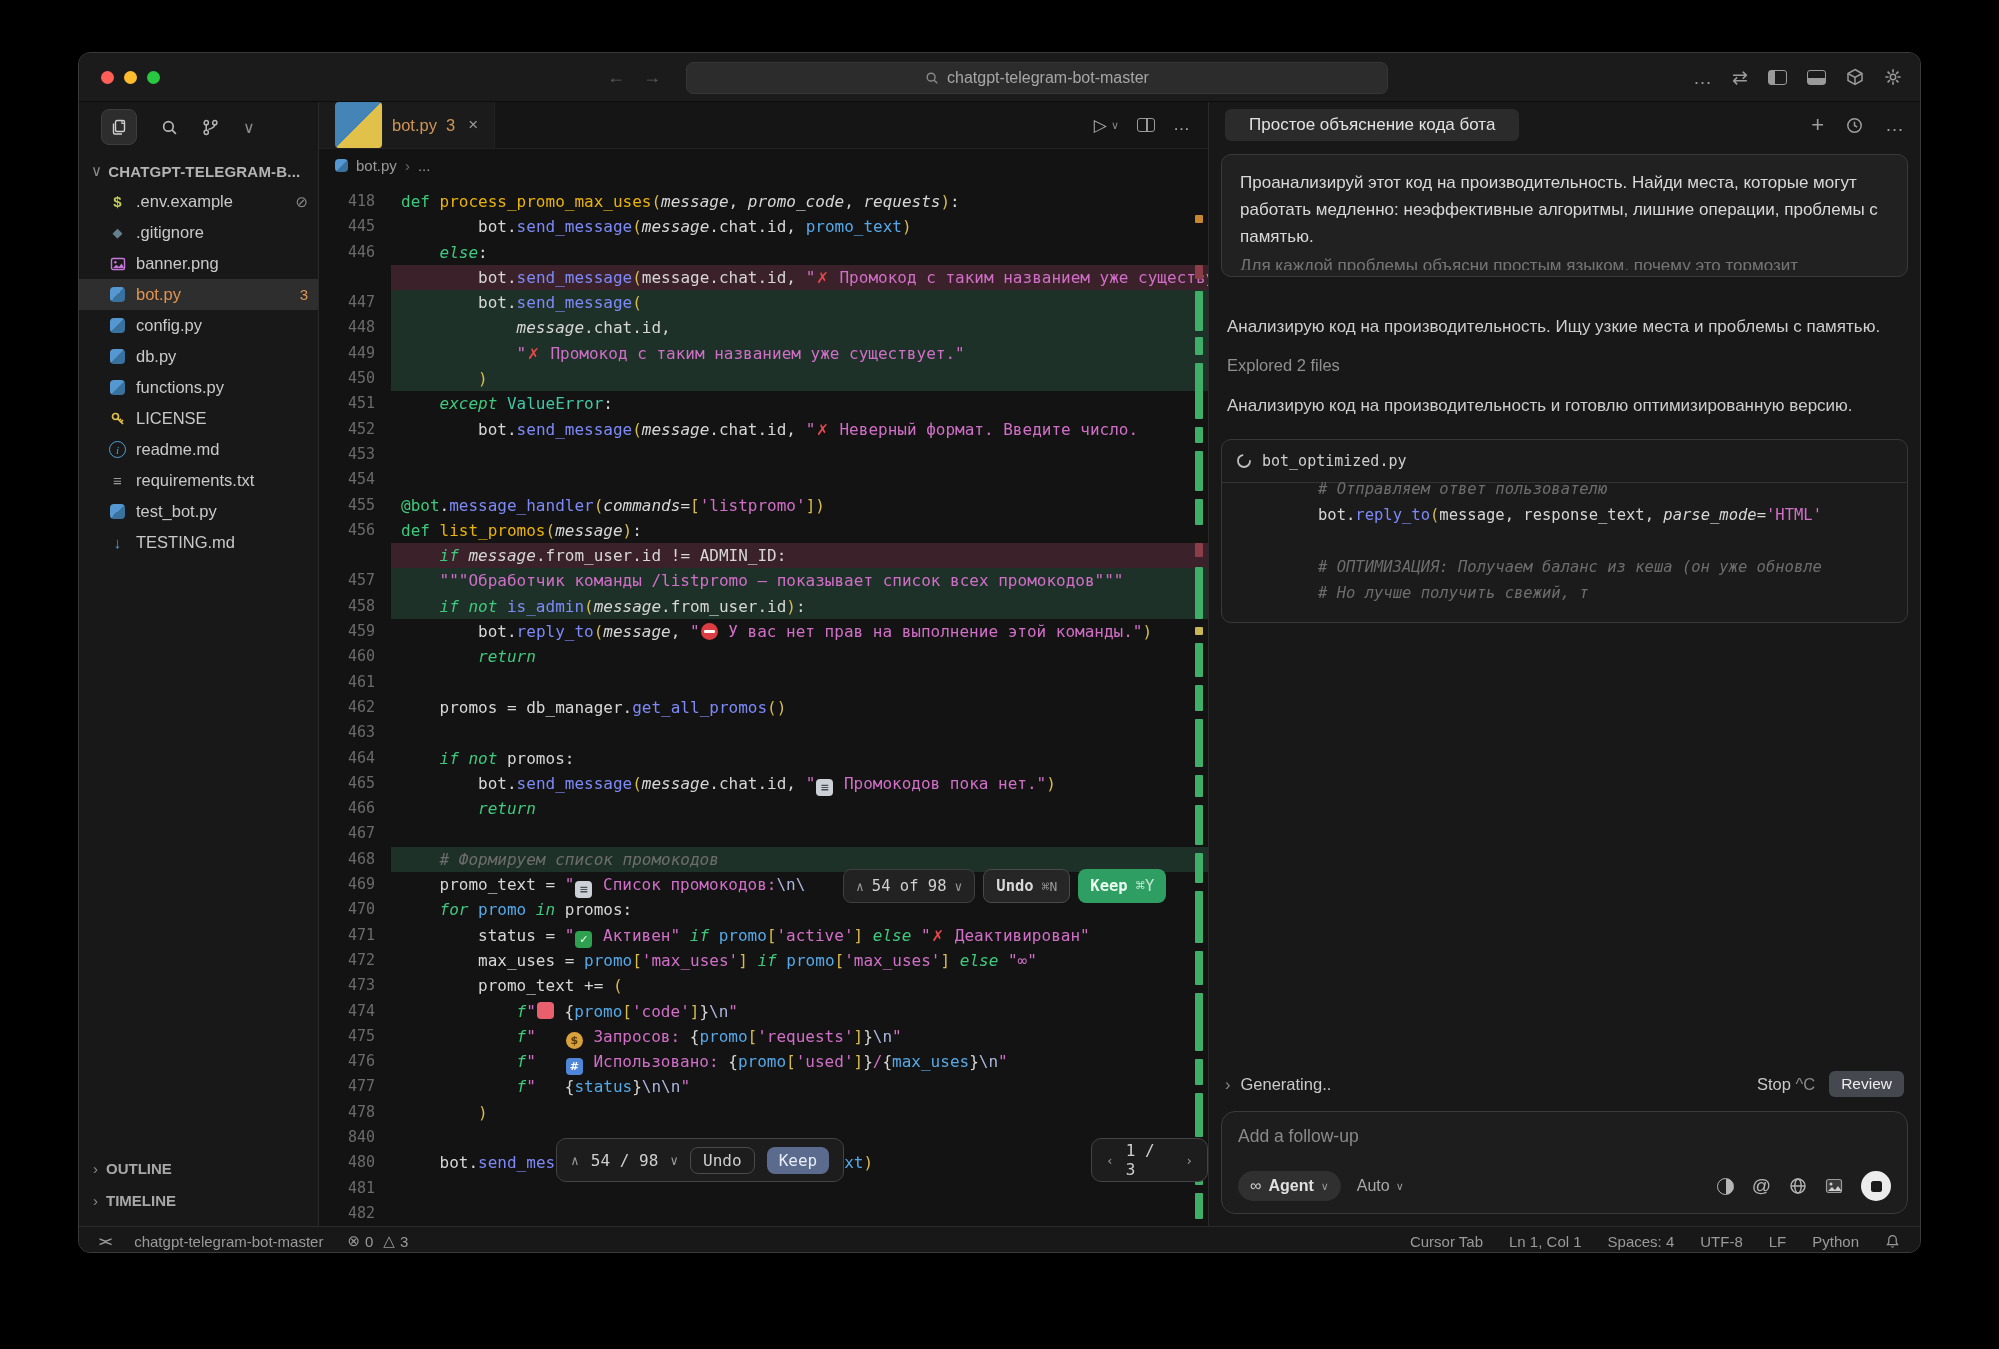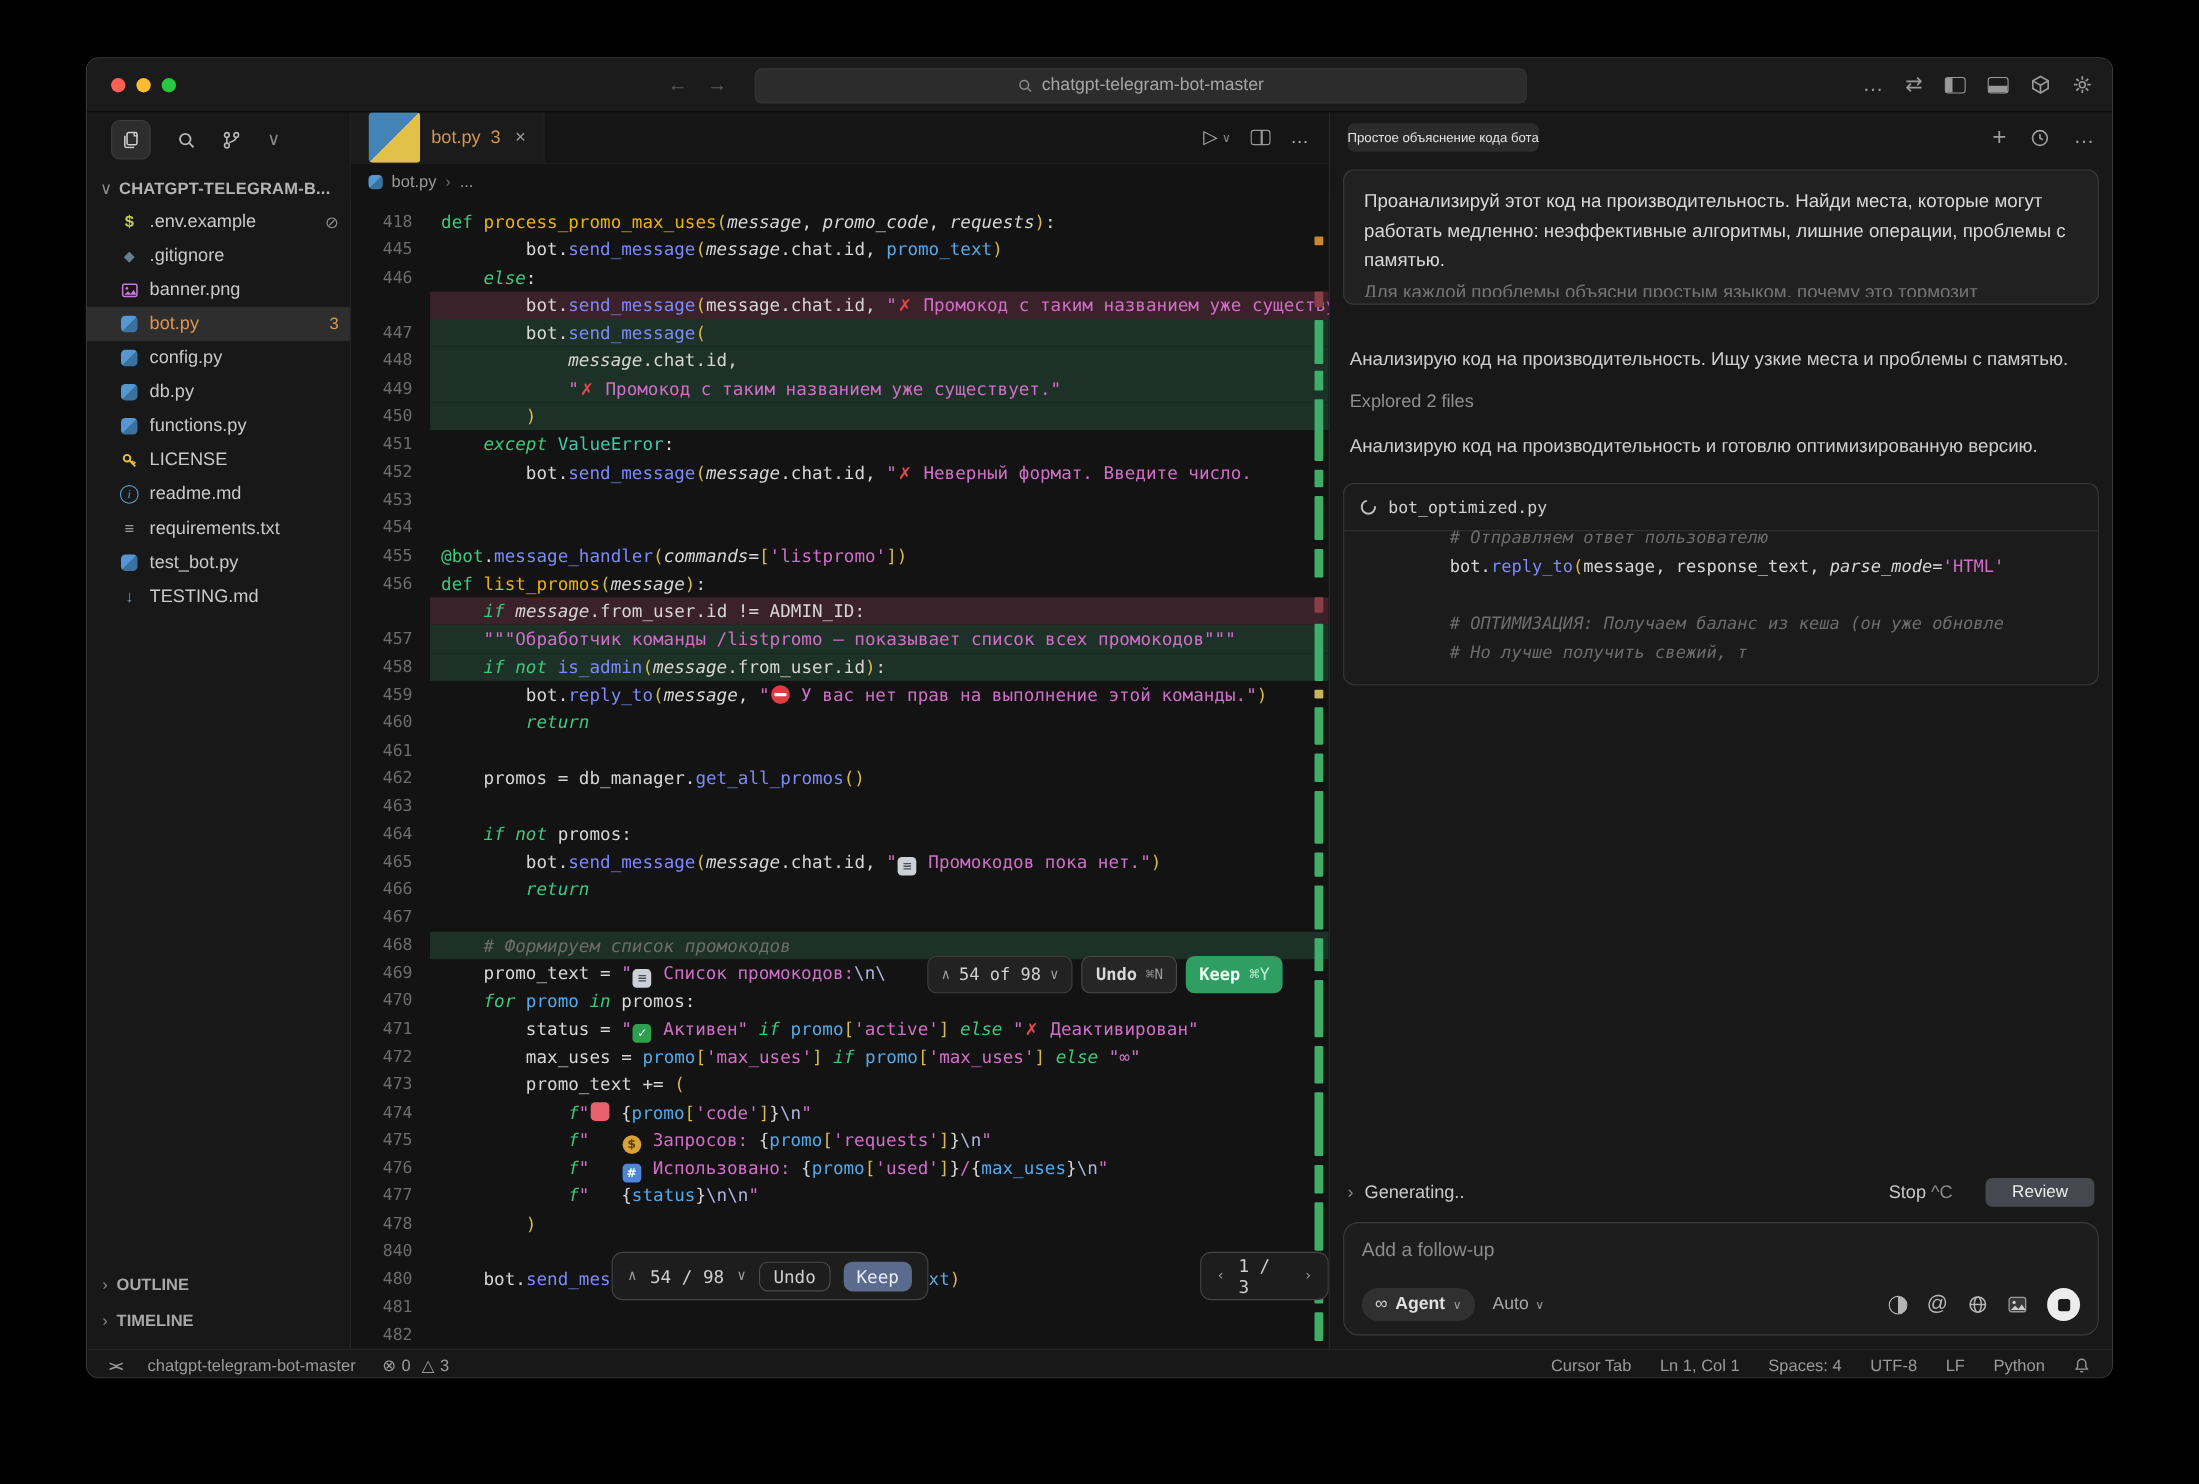--- a/index.html
+++ b/index.html
@@ -90,36 +90,36 @@
   .iw .dim{color:#9a9a9a;font-weight:normal;font-size:13px;} .iw .dimg{color:#bfe9d2;font-weight:normal;}
   
   .fw{position:absolute;top:957px;left:0;right:0;z-index:6;font-size:16px;}
   .pill{position:absolute;height:44px;background:#1d1d1d;border:1px solid #434343;border-radius:10px;
         display:flex;align-items:center;gap:12px;padding:0 14px;color:#cfcfcf;box-sizing:border-box;}
   .pill .car{color:#9a9a9a;font-size:13px;}
   .pill .keep-chip{background:#5b6b8e;color:#e8edf8;border-radius:8px;padding:4px 12px;}
   .pill .undo-b{border:1px solid #4a4a4a;border-radius:8px;padding:3px 12px;}
   
   .chat-header{height:46px;display:flex;align-items:center;padding:0 16px;gap:14px;}
-  .chat-title{background:#2b2b2b;border-radius:6px;padding:6px 0;color:#e2e2e2;font-size:12px;white-space:nowrap;}
+  .chat-title{background:#2b2b2b;border-radius:6px;padding:6px 24px;color:#e2e2e2;font-size:17px;white-space:nowrap;}
   .chat-hicons{margin-left:auto;display:flex;align-items:center;gap:22px;color:#9e9e9e;}
   .chat-hicons .plus{font-size:22px;line-height:1;}
   .user-card{margin:6px 12px 15px;background:#212121;border:1px solid #3a3a3a;border-radius:10px;padding:15px 18px 6px;
              color:#d9d9d9;font-size:17px;line-height:1.58;}
   .user-card .cutline{height:17px;overflow:hidden;opacity:.45;margin-top:2px;}
   .chat p.msg{margin:22px 18px 0;color:#cdcdcd;font-size:17px;line-height:1.55;}
   .explored{margin:16px 18px 0;color:#8f8f8f;font-size:16.5px;}
   .code-card{margin:20px 12px 0;border:1px solid #383838;border-radius:10px;background:#1b1b1b;overflow:hidden;}
   .code-card .cc-head{height:42px;display:flex;align-items:center;gap:10px;padding:0 14px;color:#cfcfcf;
                       font-family:"DejaVu Sans Mono",monospace;font-size:15px;border-bottom:1px solid #333;}
   .code-card .cc-body{padding:0 0 16px 96px;font-family:"DejaVu Sans Mono",monospace;font-size:15.5px;line-height:26px;
                       white-space:pre;overflow:hidden;margin-top:-7px;}
   .gen-row{margin-top:auto;display:flex;align-items:center;gap:10px;padding:0 16px 10px;color:#c9c9c9;font-size:16.5px;}
   .gen-row .dim{color:#8a8a8a;} .gen-right{margin-left:auto;display:flex;align-items:center;gap:14px;}
-  .review-btn{background:#45494f;border-radius:6px;padding:4px 24px;color:#ececec;font-size:15.5px;margin-left:16px;}
+  .review-btn{background:#45494f;border-radius:6px;padding:4px 12px;color:#ececec;font-size:15.5px;}
   .input-card{margin:4px 12px 12px;background:#1d1d1d;border:1px solid #3a3a3a;border-radius:14px;padding:14px 16px 12px;}
   .placeholder{color:#8a8a8a;font-size:17.5px;}
   .input-controls{display:flex;align-items:center;margin-top:24px;gap:16px;}
   .agent-pill{display:flex;align-items:center;gap:7px;background:#303030;border-radius:15px;height:30px;padding:0 12px;
               color:#e0e0e0;font-size:16px;font-weight:bold;}
   .agent-pill .inf{font-weight:normal;color:#cfcfcf;} .agent-pill .car,.auto .car{font-size:11px;color:#9a9a9a;font-weight:normal;}
   .auto{color:#a8a8a8;font-size:16px;display:flex;gap:6px;align-items:center;}
   .in-icons{margin-left:auto;display:flex;align-items:center;gap:18px;color:#b5b5b5;}
   .in-icons .at{font-size:19px;}
   .stop-btn{width:30px;height:30px;border-radius:50%;background:#ececec;display:flex;align-items:center;justify-content:center;}

